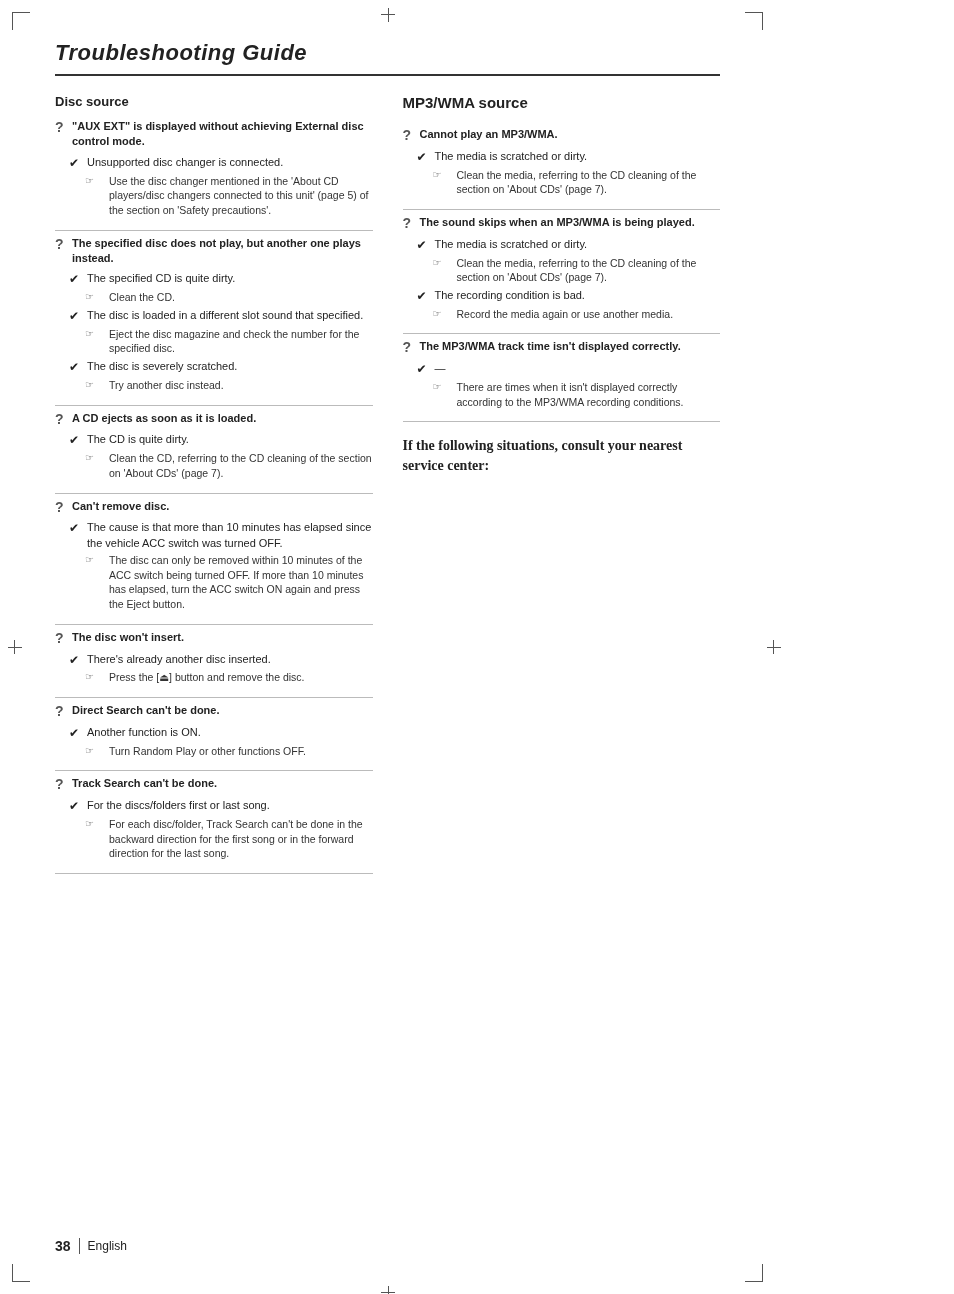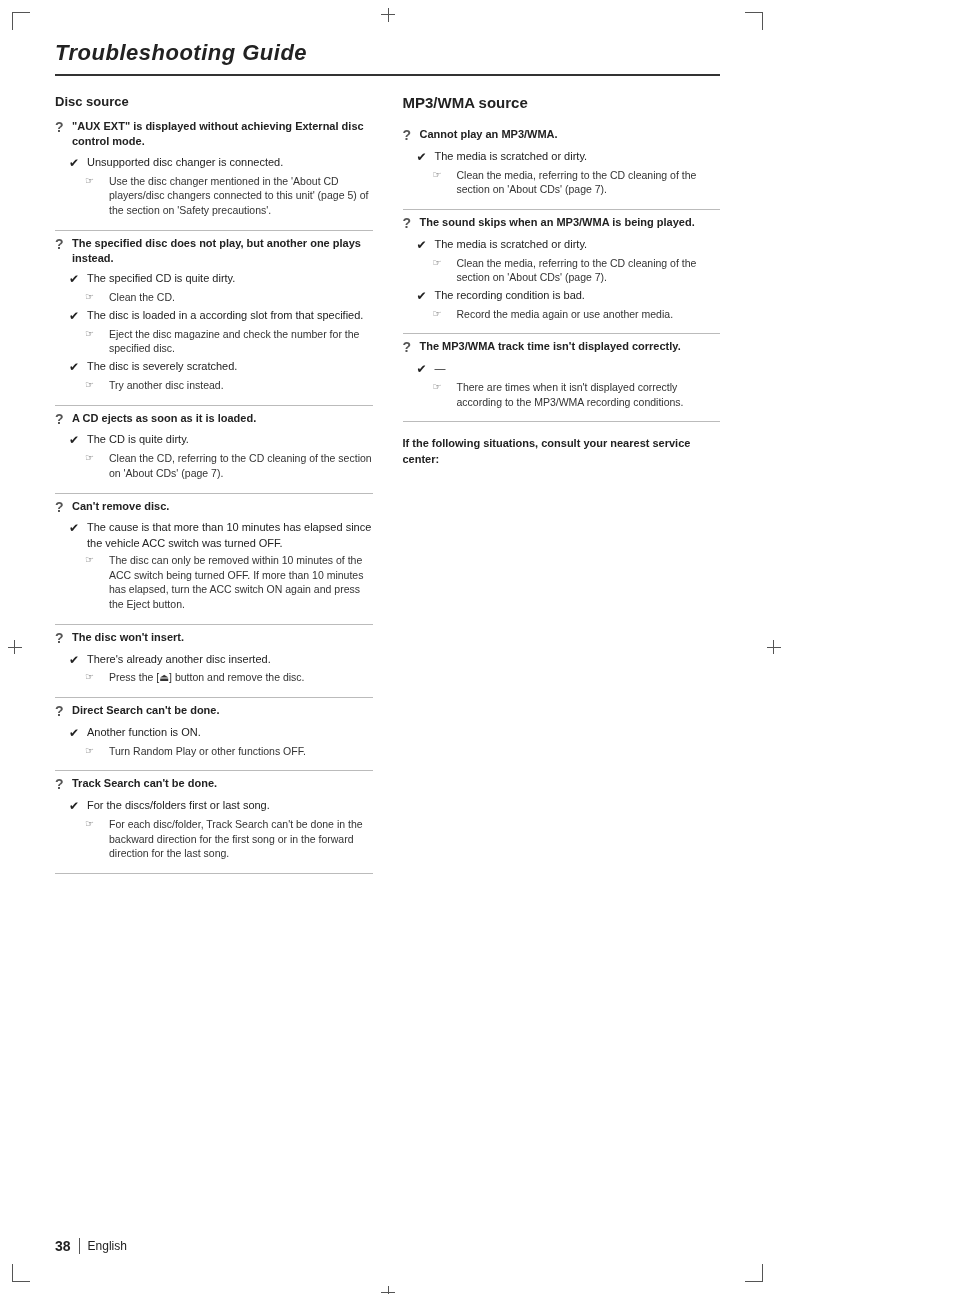--- a/index.html
+++ b/index.html
@@ -183,24 +183,25 @@
       border-top: 1px solid #bbb;
       margin: 5px 0;
     }
 
     
     .service-section {
       margin-top: 14px;
     }
 
     .service-heading {
-      font-size: 11px;
+      font-size: 14px;
       font-weight: bold;
       line-height: 1.4;
       margin-bottom: 6px;
+      font-family: Liberation Serif, serif;
     }
 
     .service-text {
       font-size: 11px;
       line-height: 1.5;
     }
 
     
     .footer {
       position: absolute;
@@ -283,21 +284,21 @@
               <span class="answer-text">The specified CD is quite dirty.</span>
             </div>
             <div class="tip">
               <span class="tip-icon">☞</span>
               <span class="tip-text">Clean the CD.</span>
             </div>
           </div>
           <div class="answer-item">
             <div class="answer-main">
               <span class="check-mark">✔</span>
-              <span class="answer-text">The disc is loaded in a according slot from that specified.</span>
+              <span class="answer-text">The disc is loaded in a different slot sound that specified.</span>
             </div>
             <div class="tip">
               <span class="tip-icon">☞</span>
               <span class="tip-text">Eject the disc magazine and check the number for the specified disc.</span>
             </div>
           </div>
           <div class="answer-item">
             <div class="answer-main">
               <span class="check-mark">✔</span>
               <span class="answer-text">The disc is severely scratched.</span>

